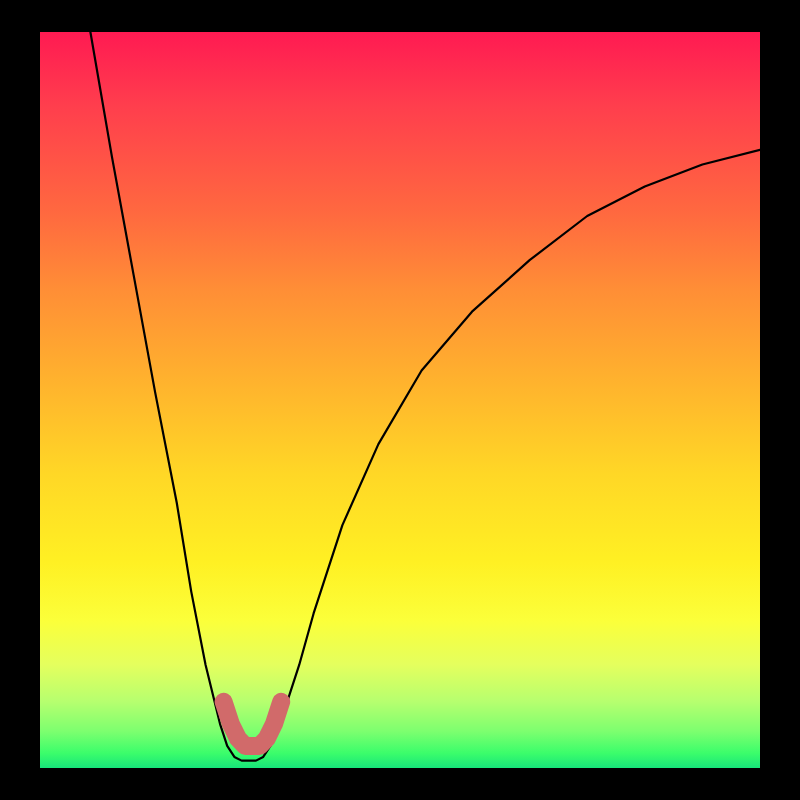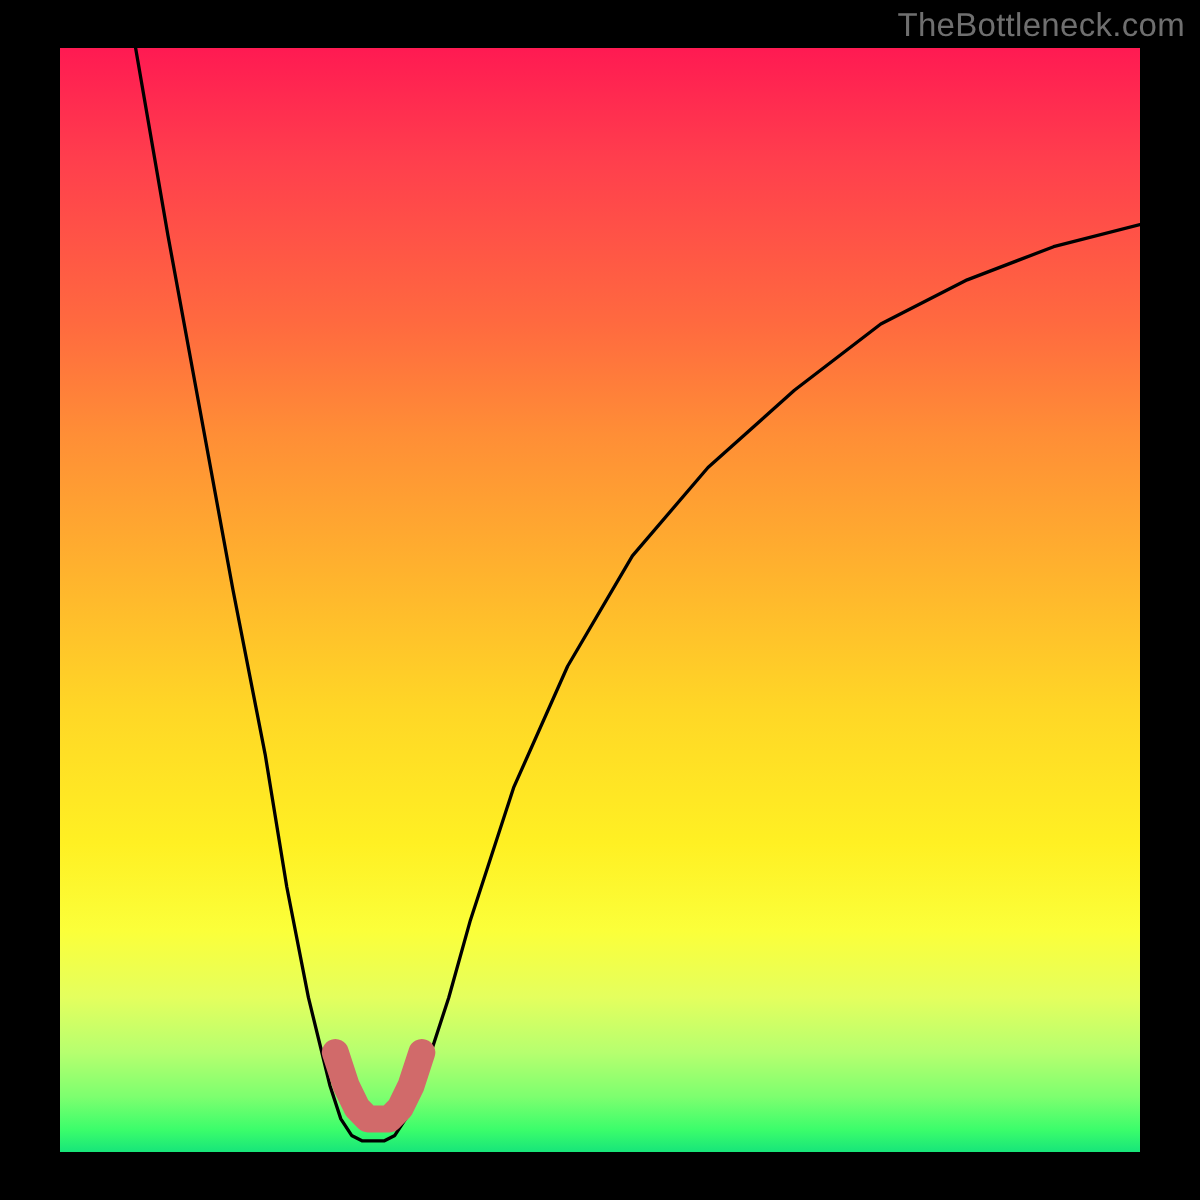--- a/index.html
+++ b/index.html
@@ -63,21 +63,20 @@
     left: 0;
     top: 0;
     width: 100%;
     height: 100%;
   }
 </style>
 </head>
 <body>
 
 <div class="frame">
-  <div class="watermark">TheBottleneck.com</div>
   <div class="plot-area">
     <div class="gradient-bg"></div>
     <svg class="curve" viewBox="0 0 720 736" preserveAspectRatio="none">
       <path id="main-curve" fill="none" stroke="#000" stroke-width="2.2" stroke-linecap="round" stroke-linejoin="round" d="M 50.40 0.00 L 72.00 125.12 L 93.60 242.88 L 115.20 360.64 L 136.80 471.04 L 151.20 559.36 L 165.60 632.96 L 180.00 691.84 L 187.20 713.92 L 194.40 724.96 L 201.60 728.64 L 208.80 728.64 L 216.00 728.64 L 223.20 724.96 L 230.40 713.92 L 237.60 699.20 L 244.80 677.12 L 259.20 632.96 L 273.60 581.44 L 302.40 493.12 L 338.40 412.16 L 381.60 338.56 L 432.00 279.68 L 489.60 228.16 L 547.20 184.00 L 604.80 154.56 L 662.40 132.48 L 720.00 117.76"></path>
       <path id="highlight-curve" fill="none" stroke="#d16a6a" stroke-width="18" stroke-linecap="round" stroke-linejoin="round" d="M 183.60 669.76 L 190.80 691.84 L 198.00 706.56 L 205.20 713.92 L 212.40 713.92 L 219.60 713.92 L 226.80 706.56 L 234.00 691.84 L 241.20 669.76"></path>
     </svg>
   </div>
 </div>
 
 </body></html>

